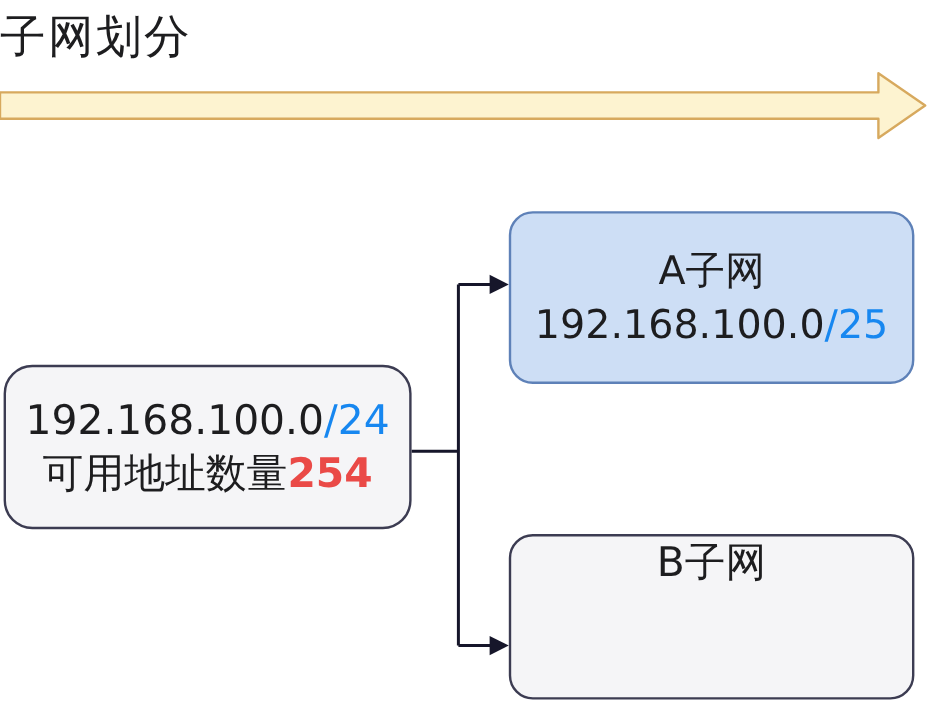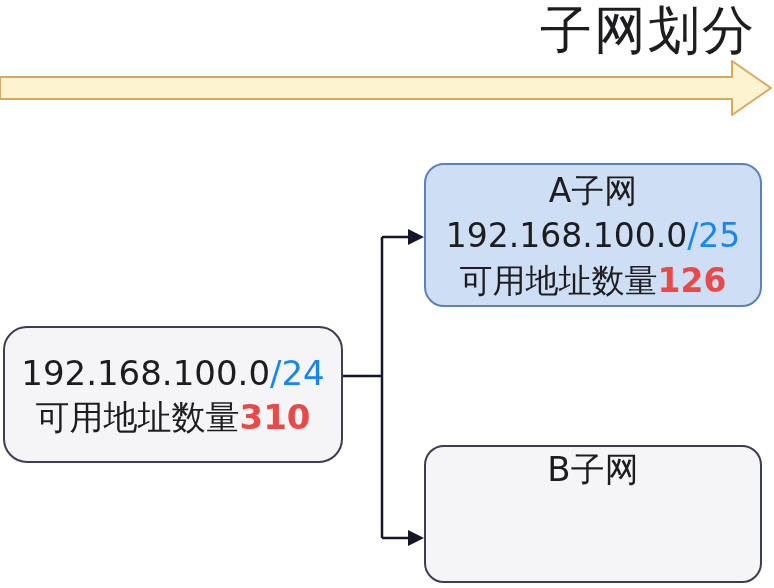--- a/index.html
+++ b/index.html
@@ -5,22 +5,22 @@
   html,body{margin:0;padding:0;background:#ffffff;}
   .canvas{
     position:relative;
     width:774px;height:588px;
     background:#ffffff;
     font-family:"DejaVu Sans","Liberation Sans",sans-serif;
     overflow:hidden;
   }
   .title{
     position:absolute;left:0;top:0;width:756px;height:60px;
-    line-height:60px;text-align:right;
-    font-size:52px;color:var(--color-text,#1d1d1f);
+    line-height:60px;text-align:left;
+    font-size:38px;color:var(--color-text,#1d1d1f);
     letter-spacing:2px;
   }
   .banner{position:absolute;left:0;top:58px;}
   .banner polygon{
     fill:var(--color-arrow_fill,#fdf3d0);
     stroke:var(--color-arrow_stroke,#d7a95e);
     stroke-width:2;stroke-linejoin:round;
   }
   .wires{position:absolute;left:0;top:0;pointer-events:none;}
   .wires path{
@@ -30,28 +30,28 @@
   .wires polygon{fill:var(--color-connector,#16162a);}
   .box{
     position:absolute;box-sizing:border-box;
     display:flex;flex-direction:column;
     justify-content:center;align-items:center;
     text-align:center;
     color:var(--color-text,#1d1d1f);
   }
   .box .line{white-space:nowrap;}
   .parent-box{
-    left:3px;top:326px;width:340px;height:137px;
+    left:3px;top:304px;width:340px;height:137px;
     background:var(--color-parent_box_fill,#f5f5f7);
     border:2.5px solid var(--color-parent_box_border,#3c3c52);
     border-radius:24px;
     font-size:34px;line-height:44px;
   }
   .subnet-a-box{
-    left:424px;top:163px;width:338px;height:144px;
+    left:424px;top:176px;width:338px;height:144px;
     background:var(--color-subnet_a_fill,#cddef5);
     border:2px solid var(--color-subnet_a_border,#5e81b8);
     border-radius:20px;
     font-size:33px;line-height:45px;
   }
   .subnet-b-box{
     left:424px;top:445px;width:338px;height:138px;
     background:var(--color-subnet_b_fill,#f5f5f7);
     border:2px solid var(--color-subnet_b_border,#3c3c52);
     border-radius:20px;
@@ -72,26 +72,25 @@
   </svg>
 
   <svg class="wires" width="774" height="588" viewBox="0 0 774 588">
     <path d="M343,376 H382 M382,237 V538 M382,237 H410 M382,538 H410"></path>
     <polygon points="408,229 424,237 408,245"></polygon>
     <polygon points="408,530 424,538 408,546"></polygon>
   </svg>
 
   <div class="box parent-box">
     <div class="line"><span>192.168.100.0</span><span class="mask">/24</span></div>
-    <div class="line"><span>可用地址数量</span><span class="count">310</span></div>
+    <div class="line"><span>可用地址数量</span><span class="count">254</span></div>
   </div>
 
   <div class="box subnet-a-box">
     <div class="line">A子网</div>
     <div class="line"><span>192.168.100.0</span><span class="mask">/25</span></div>
-    <div class="line"><span>可用地址数量</span><span class="count">126</span></div>
   </div>
 
   <div class="box subnet-b-box">
     <div class="line">B子网</div>
   </div>
 
 </div>
 
 </body></html>

